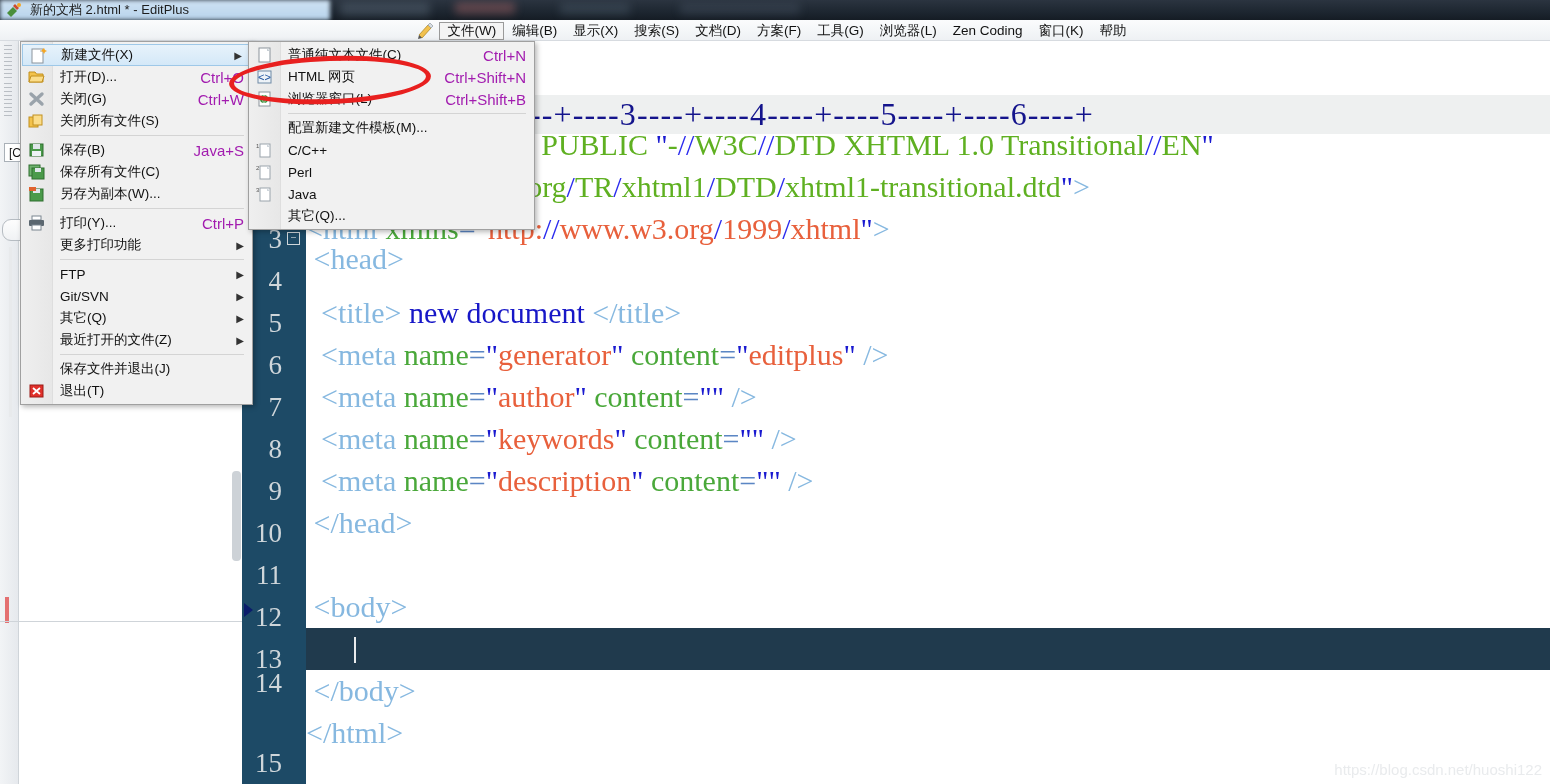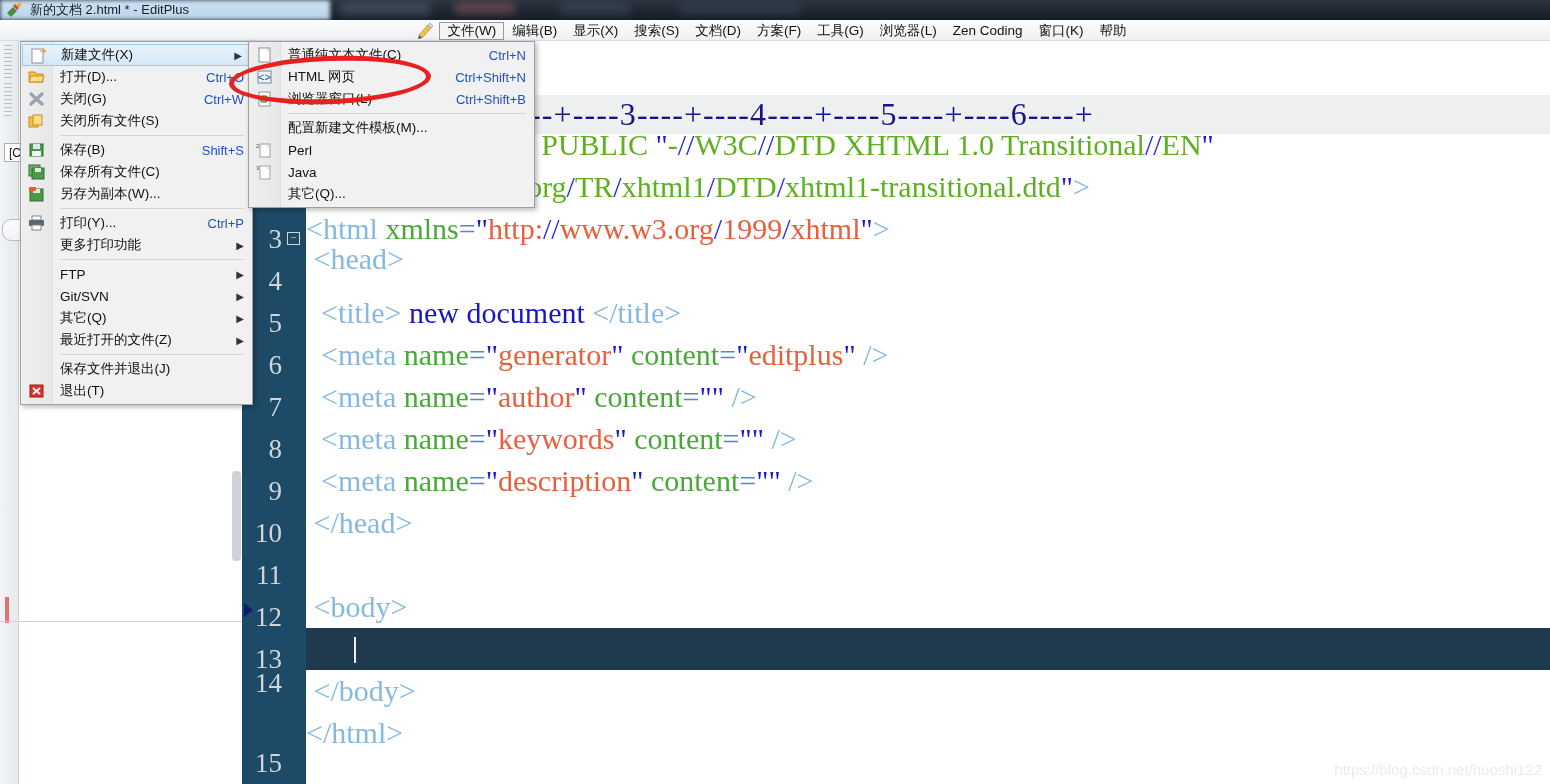--- a/index.html
+++ b/index.html
@@ -162,21 +162,21 @@
   #filemenu-icons{
     position:absolute;left:0;top:0;width:31px;height:100%;
     background:linear-gradient(90deg,#efefef,#e7e7e7);
     border-right:1px solid #dedede;
   }
   .mi{
     position:relative;height:22px;display:flex;align-items:center;
     font-size:13.5px;color:#111;padding-left:39px;padding-right:8px;
     white-space:nowrap;z-index:2;gap:43px;
   }
-  .mi .mshort{margin-left:auto;font-size:13px;color:#1d4ed8;}
+  .mi .mshort{margin-left:auto;font-size:15px;color:#a21caf;}
   .mi .marrow{margin-left:auto;font-size:10px;color:#333;}
   .mi.sel{
     background:linear-gradient(180deg,#e7f2fb,#d4e8f8);
     border:1px solid #9ec8e8;height:20px;margin:0 1px;
     padding-left:38px;
   }
   .msep{height:1px;background:#d4d4d4;margin:3px 8px 3px 39px;}
   .micon{position:absolute;left:7px;top:3px;width:17px;height:16px;}
 
   
@@ -482,21 +482,21 @@
 
   <div class="msep"></div>
 
   <div class="mi">
     <svg class="micon" viewBox="0 0 17 16">
       <rect x="2" y="2" width="13" height="12" fill="#4a9a4a" stroke="#2f6e2f"></rect>
       <rect x="5" y="2" width="7" height="5" fill="#dfe6ea"></rect>
       <rect x="4" y="9" width="9" height="5" fill="#eef3f6"></rect>
     </svg>
     <span>保存(B)</span>
-    <span class="mshort">Shift+S</span>
+    <span class="mshort">Java+S</span>
   </div>
 
   <div class="mi">
     <svg class="micon" viewBox="0 0 17 16">
       <rect x="1" y="1" width="11" height="11" fill="#6fb36f" stroke="#2f6e2f"></rect>
       <rect x="4" y="4" width="12" height="11" fill="#4a9a4a" stroke="#2f6e2f"></rect>
       <rect x="7" y="4" width="6" height="4" fill="#dfe6ea"></rect>
     </svg>
     <span>保存所有文件(C)</span>
   </div>
@@ -591,20 +591,28 @@
     <span>浏览器窗口(L)</span>
     <span class="mshort">Ctrl+Shift+B</span>
   </div>
 
   <div class="msep"></div>
 
   <div class="mi">
     <span>配置新建文件模板(M)...</span>
   </div>
 
+  <div class="mi">
+    <svg class="micon" viewBox="0 0 17 16">
+      <rect x="4" y="2" width="10" height="13" fill="#fff" stroke="#9aa3ab"></rect>
+      <path d="M11 2 L14 5 L11 5 Z" fill="#cfd6dc"></path>
+      <text x="0" y="6" font-size="6" fill="#555" font-family="Liberation Sans">1</text>
+    </svg>
+    <span>C/C++</span>
+  </div>
 
   <div class="mi">
     <svg class="micon" viewBox="0 0 17 16">
       <rect x="4" y="2" width="10" height="13" fill="#fff" stroke="#9aa3ab"></rect>
       <path d="M11 2 L14 5 L11 5 Z" fill="#cfd6dc"></path>
       <text x="0" y="6" font-size="6" fill="#555" font-family="Liberation Sans">2</text>
     </svg>
     <span>Perl</span>
   </div>
 

